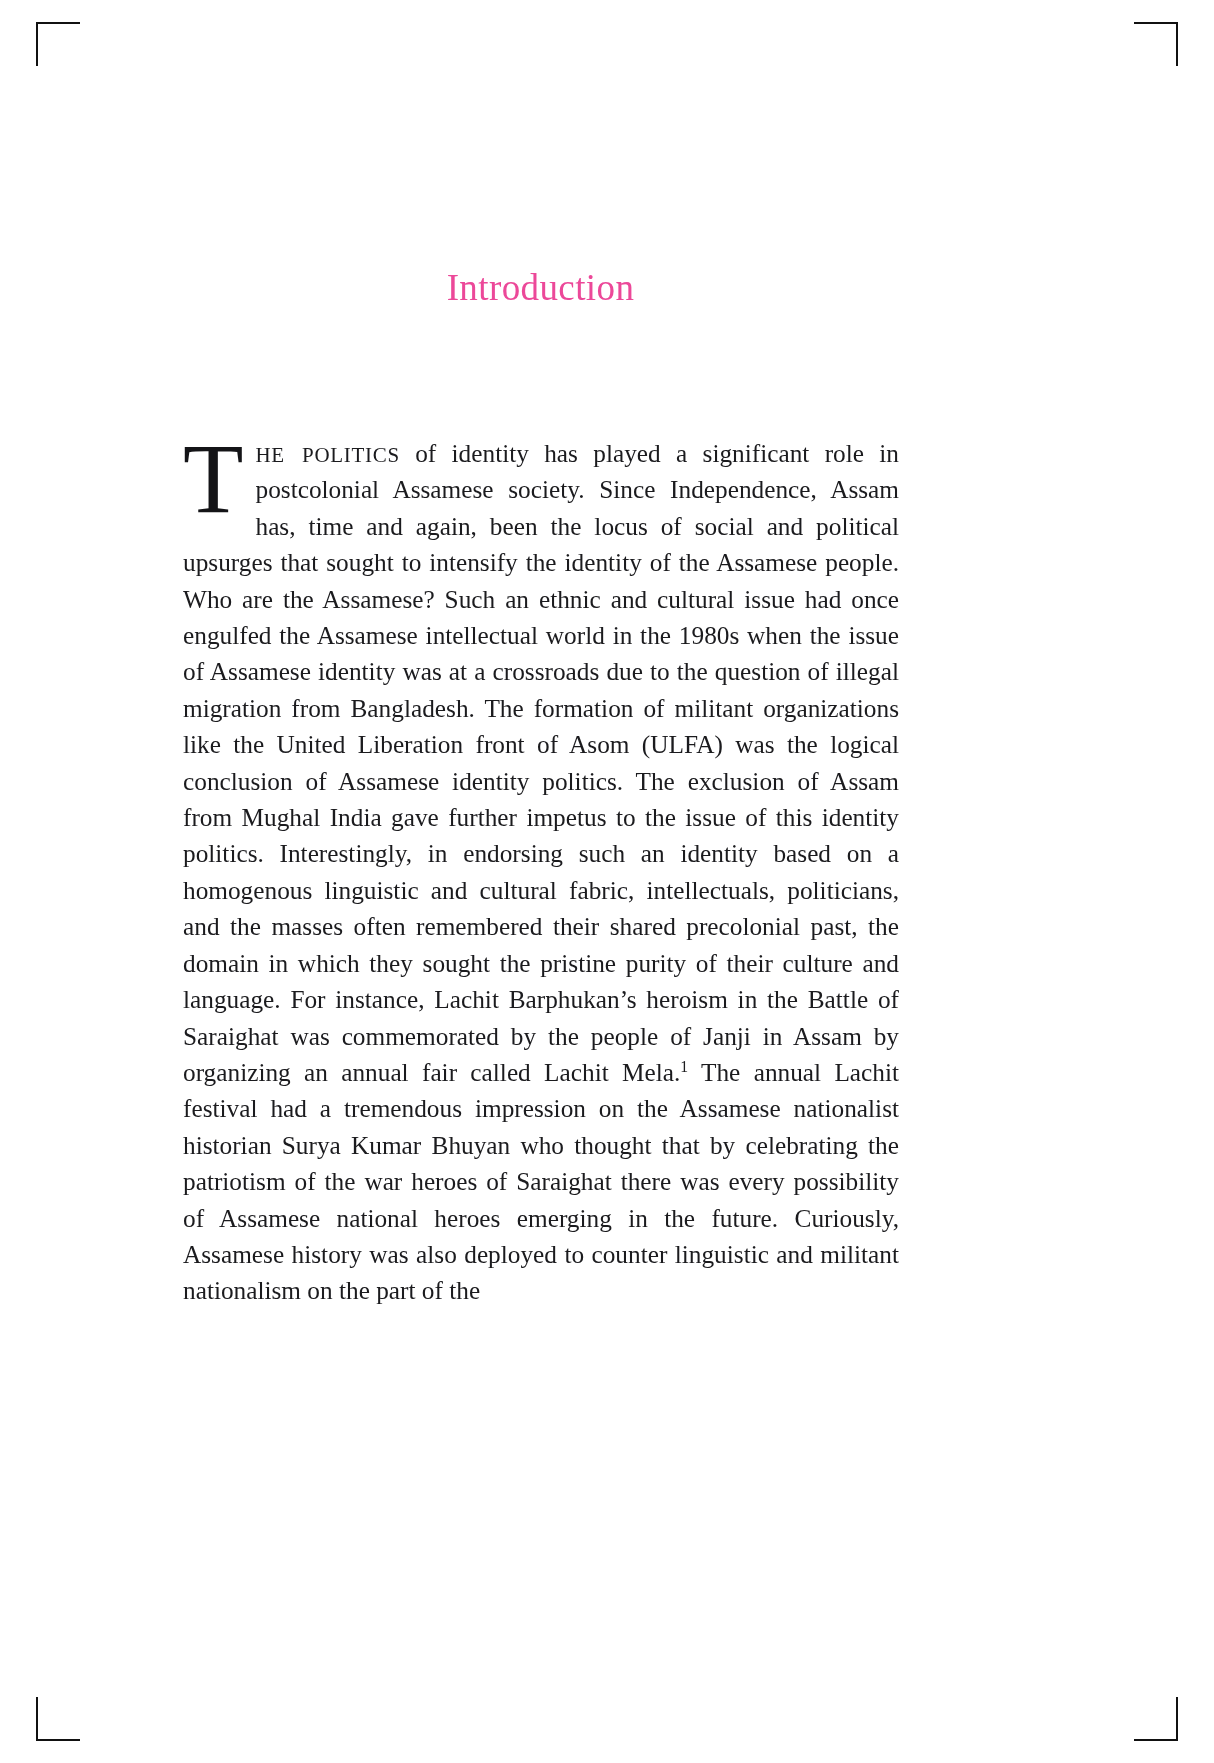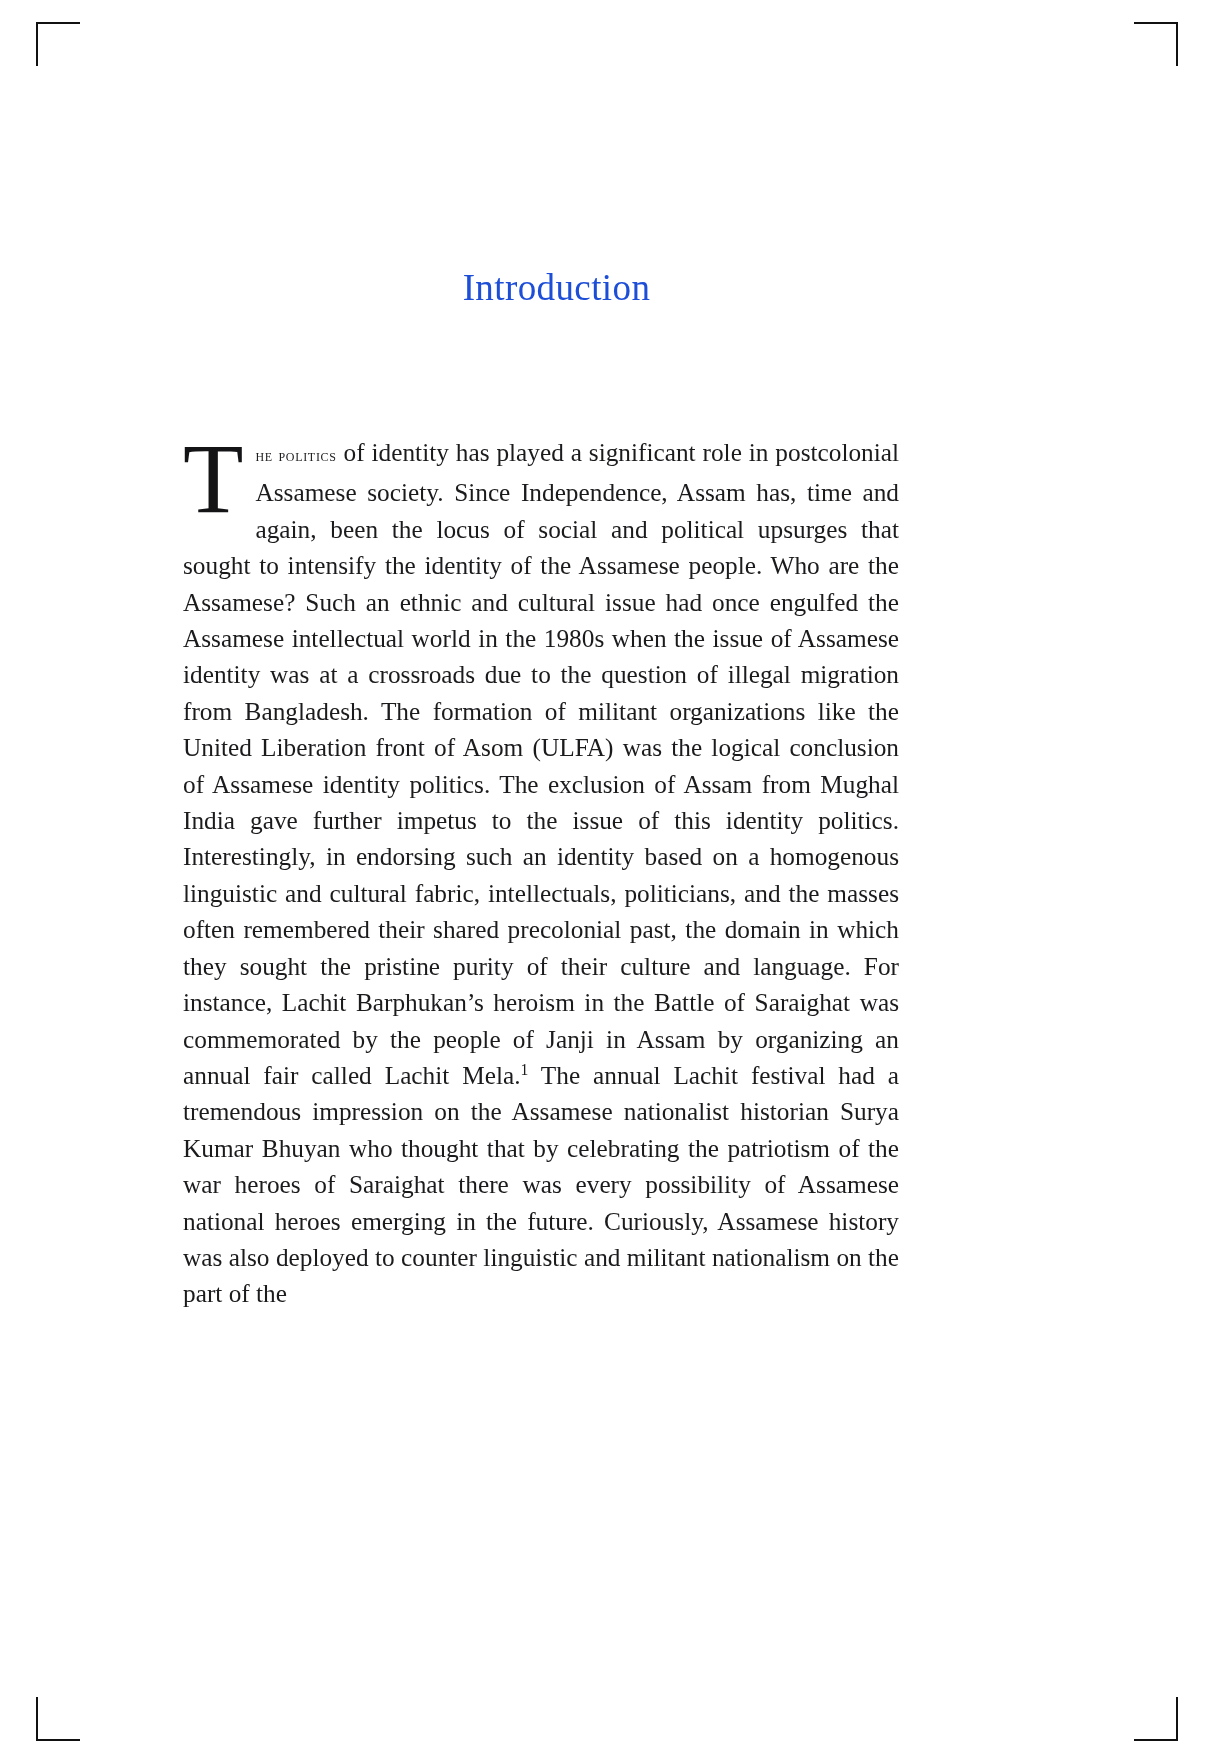--- a/index.html
+++ b/index.html
@@ -55,29 +55,29 @@
     position: absolute;
     left: 183px;
     top: 0;
     width: 715px;
     height: 100%;
   }
 
   .chapter-title {
     position: absolute;
     top: 268px;
-    left: 16px;
+    left: 0;
     width: 715px;
     text-align: center;
     font-size: 37px;
     font-weight: normal;
     letter-spacing: 0.4px;
     line-height: 1.1;
     margin: 0;
-    color: #1d4ed8;
+    color: #ec4899;
   }
 
   .body-copy {
     position: absolute;
     top: 434px;
     left: 0;
     width: 716px;
     font-size: 25.3px;
     line-height: 36.4px;
     text-align: justify;
@@ -94,21 +94,21 @@
     line-height: 0.79;
     padding: 6px 10px 0 0;
     margin: 0 2px 0 0;
     font-weight: normal;
     color: #141417;
     font-family: "Liberation Serif", "DejaVu Serif", serif;
   }
 
   .smallcaps {
     font-variant: small-caps;
-    font-size: 17px;
+    font-size: 30px;
     letter-spacing: 0.7px;
   }
 
   .footnote-ref {
     font-size: 0.62em;
     vertical-align: super;
     line-height: 0;
   }
 </style>
 </head>

